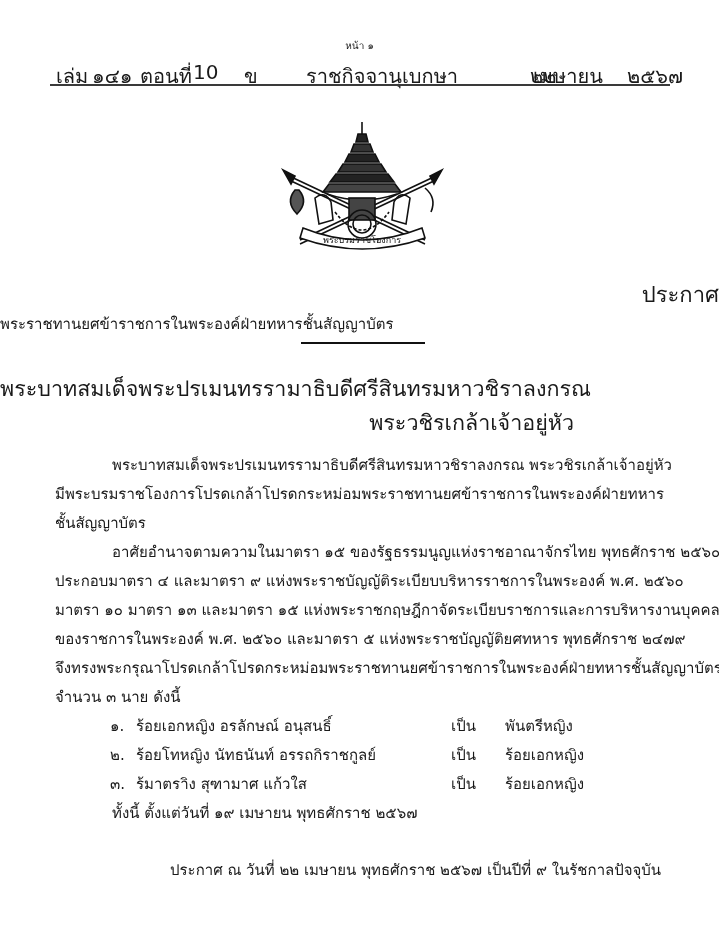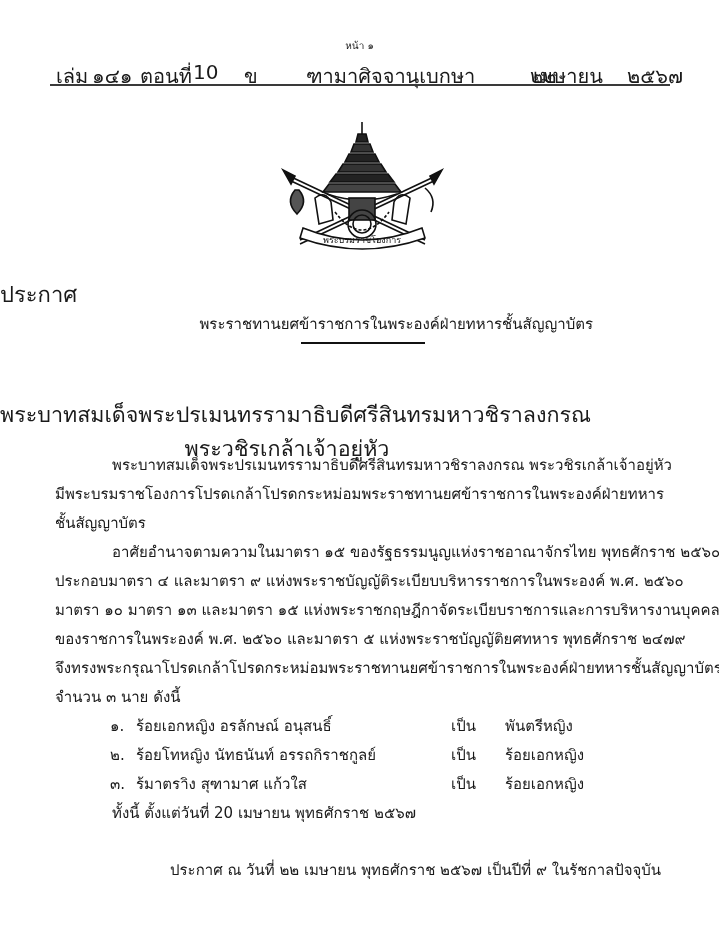--- a/index.html
+++ b/index.html
@@ -22,44 +22,44 @@
     .hdr { top: 60px; font-size: 20px; }
     .hdr-rule {
       position: absolute; left: 50px; top: 84px; width: 620px; height: 2px;
       background: #3a3a3a;
     }
 
     
     .emblem { left: 275px; top: 120px; width: 175px; height: 130px; }
 
     
-    .title { left: 0; width: 719px; text-align: left; top: 277px; font-size: 22px; }
-    .subtitle { left: 0; width: 593px; text-align: right; top: 312px; font-size: 15px; }
+    .title { left: 0; width: 719px; text-align: right; top: 277px; font-size: 22px; }
+    .subtitle { left: 0; width: 593px; text-align: left; top: 312px; font-size: 15px; }
     .divider {
       position: absolute; left: 301px; top: 342px; width: 124px; height: 1.5px;
       background: #111;
     }
-    .king { left: 0; width: 574px; text-align: center; font-size: 21.5px; margin-top: 26px; }
+    .king { left: 0; width: 574px; text-align: right; font-size: 21.5px; }
     .king.l1 { top: 371px; }
     .king.l2 { top: 405px; }
 
     
     .body-line { font-size: 15px; }
     .list-line { font-size: 15px; }
   </style>
 </head>
 <body>
 
 <div class="abs page-no">หน้า ๑</div>
 <div class="abs hdr" style="left:56px">เล่ม</div>
 <div class="abs hdr" style="left:92px">๑๔๑</div>
 <div class="abs hdr" style="left:140px">ตอนที่</div>
 <div class="abs hdr" style="left:193px">10</div>
 <div class="abs hdr" style="left:244px">ข</div>
-<div class="abs hdr" style="left:306px">ฑามาศิจจานุเบกษา</div>
+<div class="abs hdr" style="left:306px">ราชกิจจานุเบกษา</div>
 <div class="abs hdr" style="left:530px">๒๒</div>
 <div class="abs hdr" style="left:533px">เมษายน</div>
 <div class="abs hdr" style="left:627px">๒๕๖๗</div>
 <div class="hdr-rule"></div>
 
 <div class="abs emblem">
   <svg width="175" height="130" viewBox="0 0 175 130" fill="none" stroke="#111" stroke-width="1.6">
 
     <line x1="87" y1="2" x2="87" y2="14"></line>
     <path d="M83 14 L91 14 L93 22 L81 22 Z" fill="#222"></path>
@@ -121,15 +121,15 @@
   <div class="abs list-line" style="left:136px; top:743px">ร้อยโทหญิง นัทธนันท์  อรรถกิราชกูลย์</div>
   <div class="abs list-line" style="left:451px; top:743px">เป็น</div>
   <div class="abs list-line" style="left:505px; top:743px">ร้อยเอกหญิง</div>
 
   <div class="abs list-line" style="left:110px; top:772px">๓.</div>
   <div class="abs list-line" style="left:136px; top:772px">ร้มาตราิง สุฑามาศ  แก้วใส</div>
   <div class="abs list-line" style="left:451px; top:772px">เป็น</div>
   <div class="abs list-line" style="left:505px; top:772px">ร้อยเอกหญิง</div>
 </div>
 
-<div class="abs body-line" style="left:112px; top:801px">ทั้งนี้  ตั้งแต่วันที่  20  เมษายน  พุทธศักราช  ๒๕๖๗</div>
+<div class="abs body-line" style="left:112px; top:801px">ทั้งนี้  ตั้งแต่วันที่  ๑๙  เมษายน  พุทธศักราช  ๒๕๖๗</div>
 
 <div class="abs body-line" style="left:170px; top:858px">ประกาศ  ณ  วันที่  ๒๒  เมษายน  พุทธศักราช  ๒๕๖๗  เป็นปีที่  ๙  ในรัชกาลปัจจุบัน</div>
 
 </body></html>

